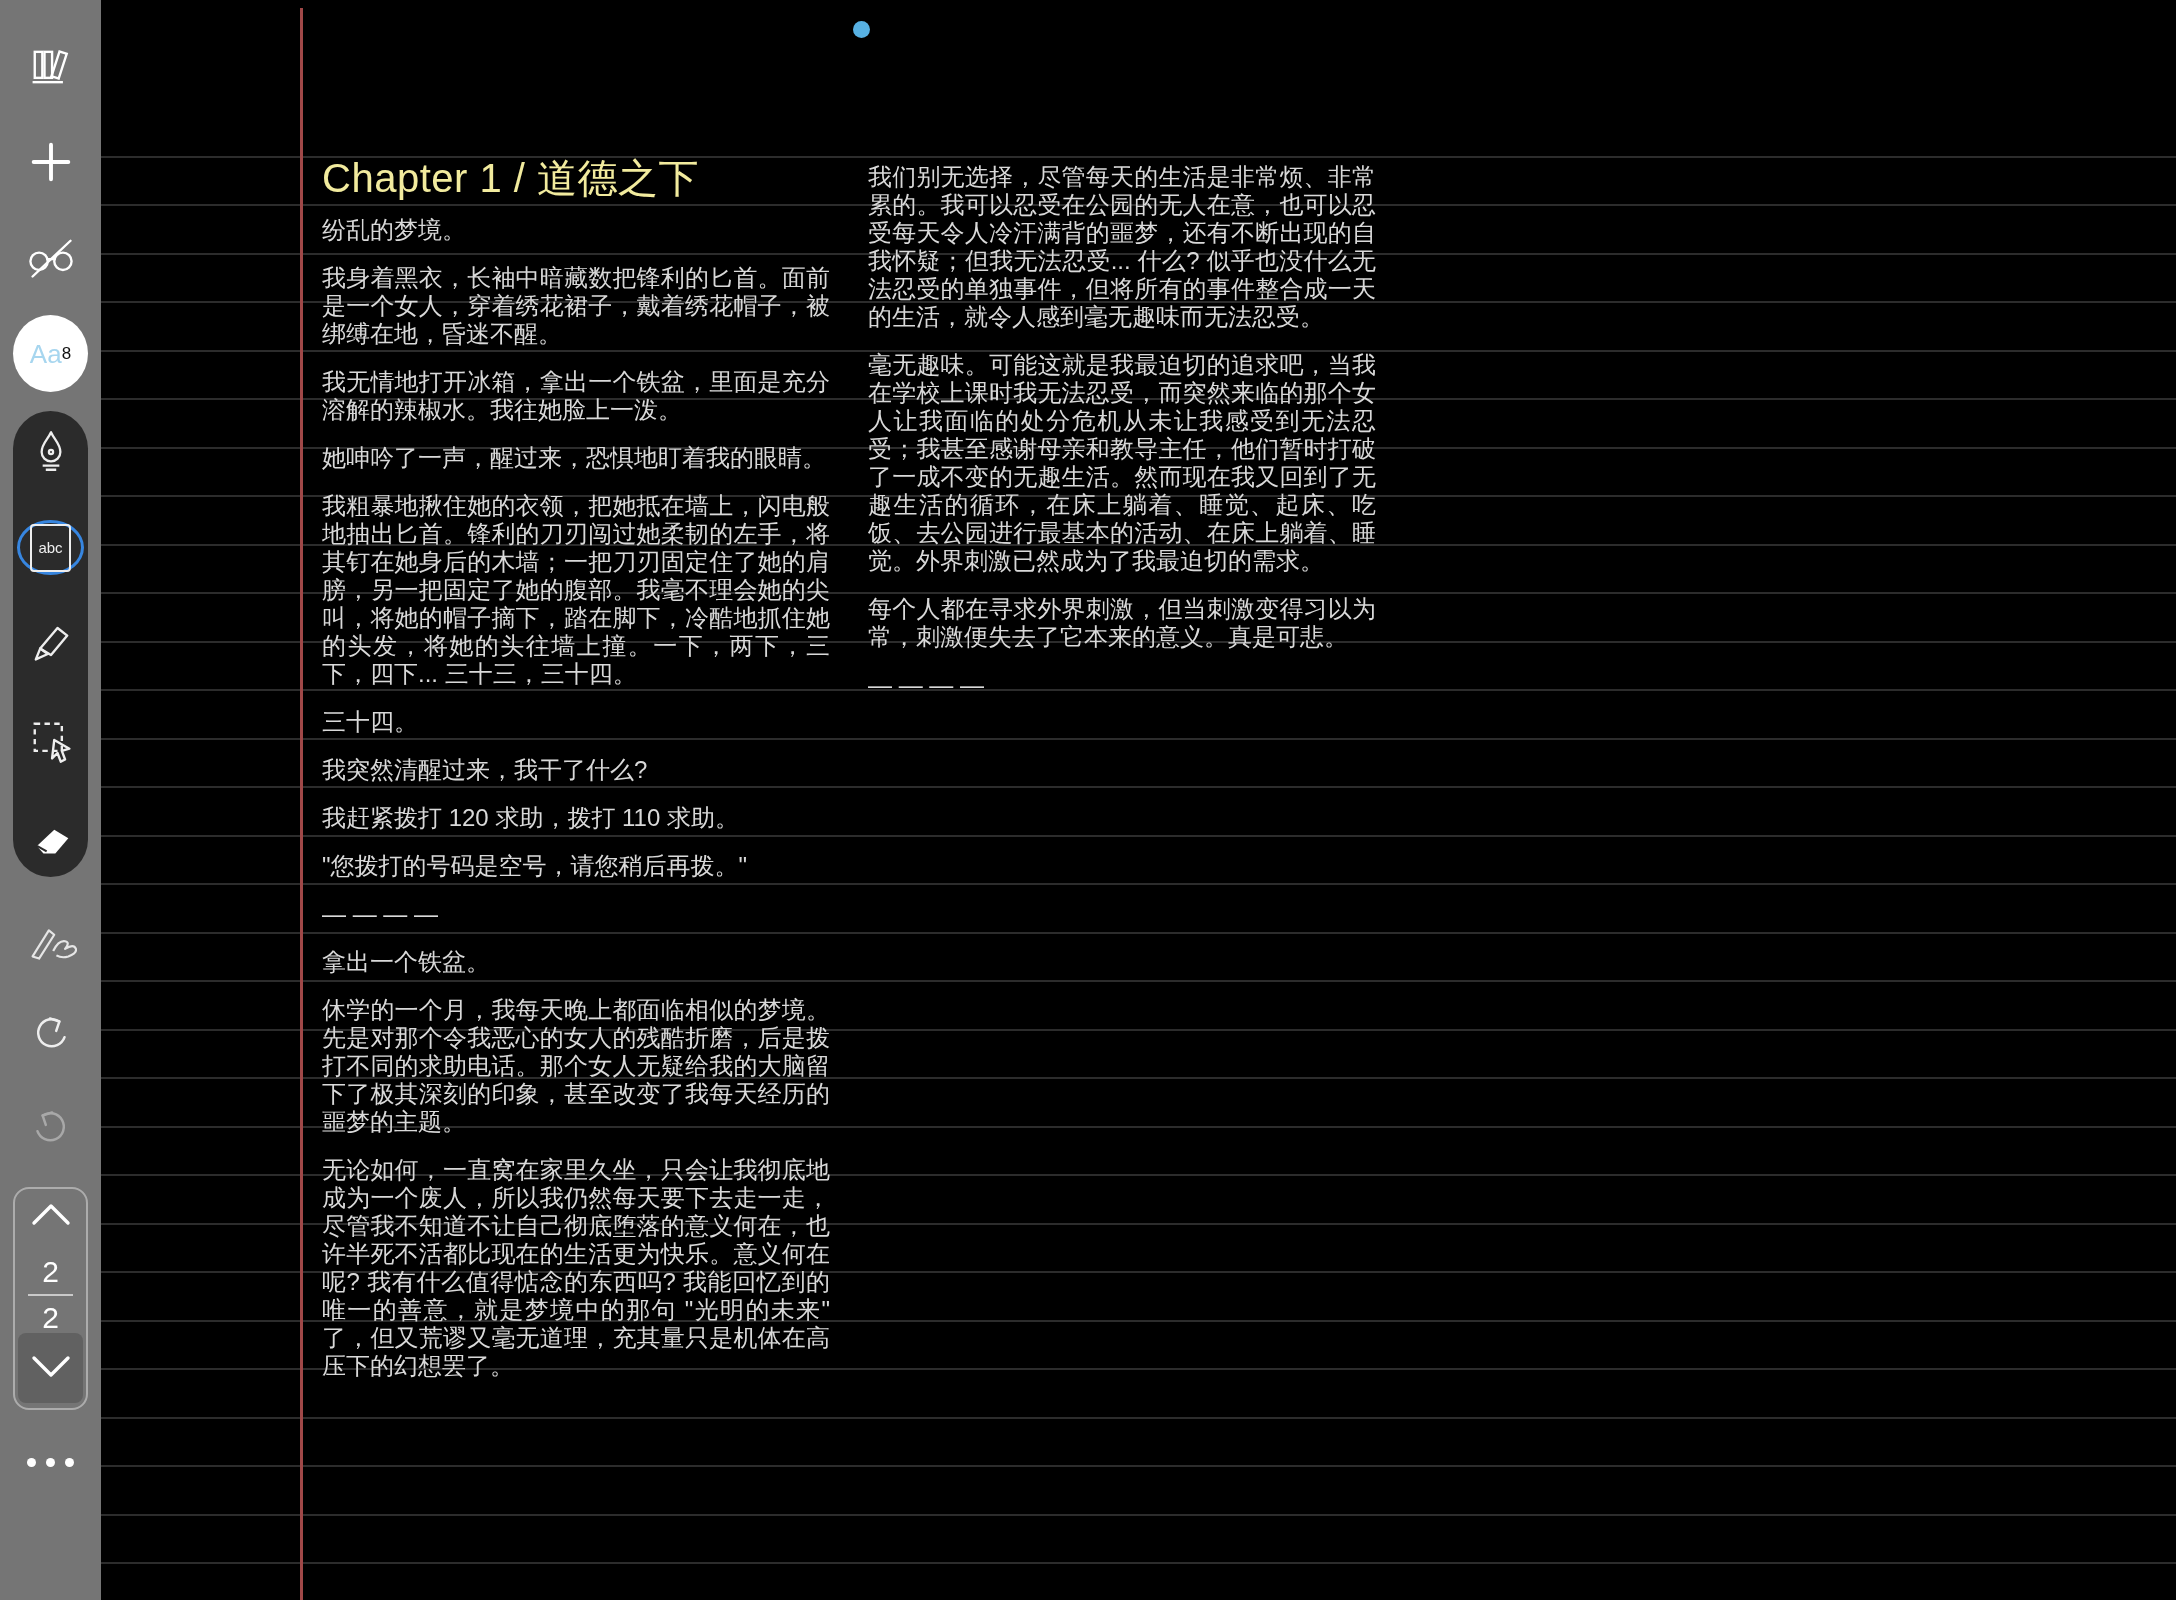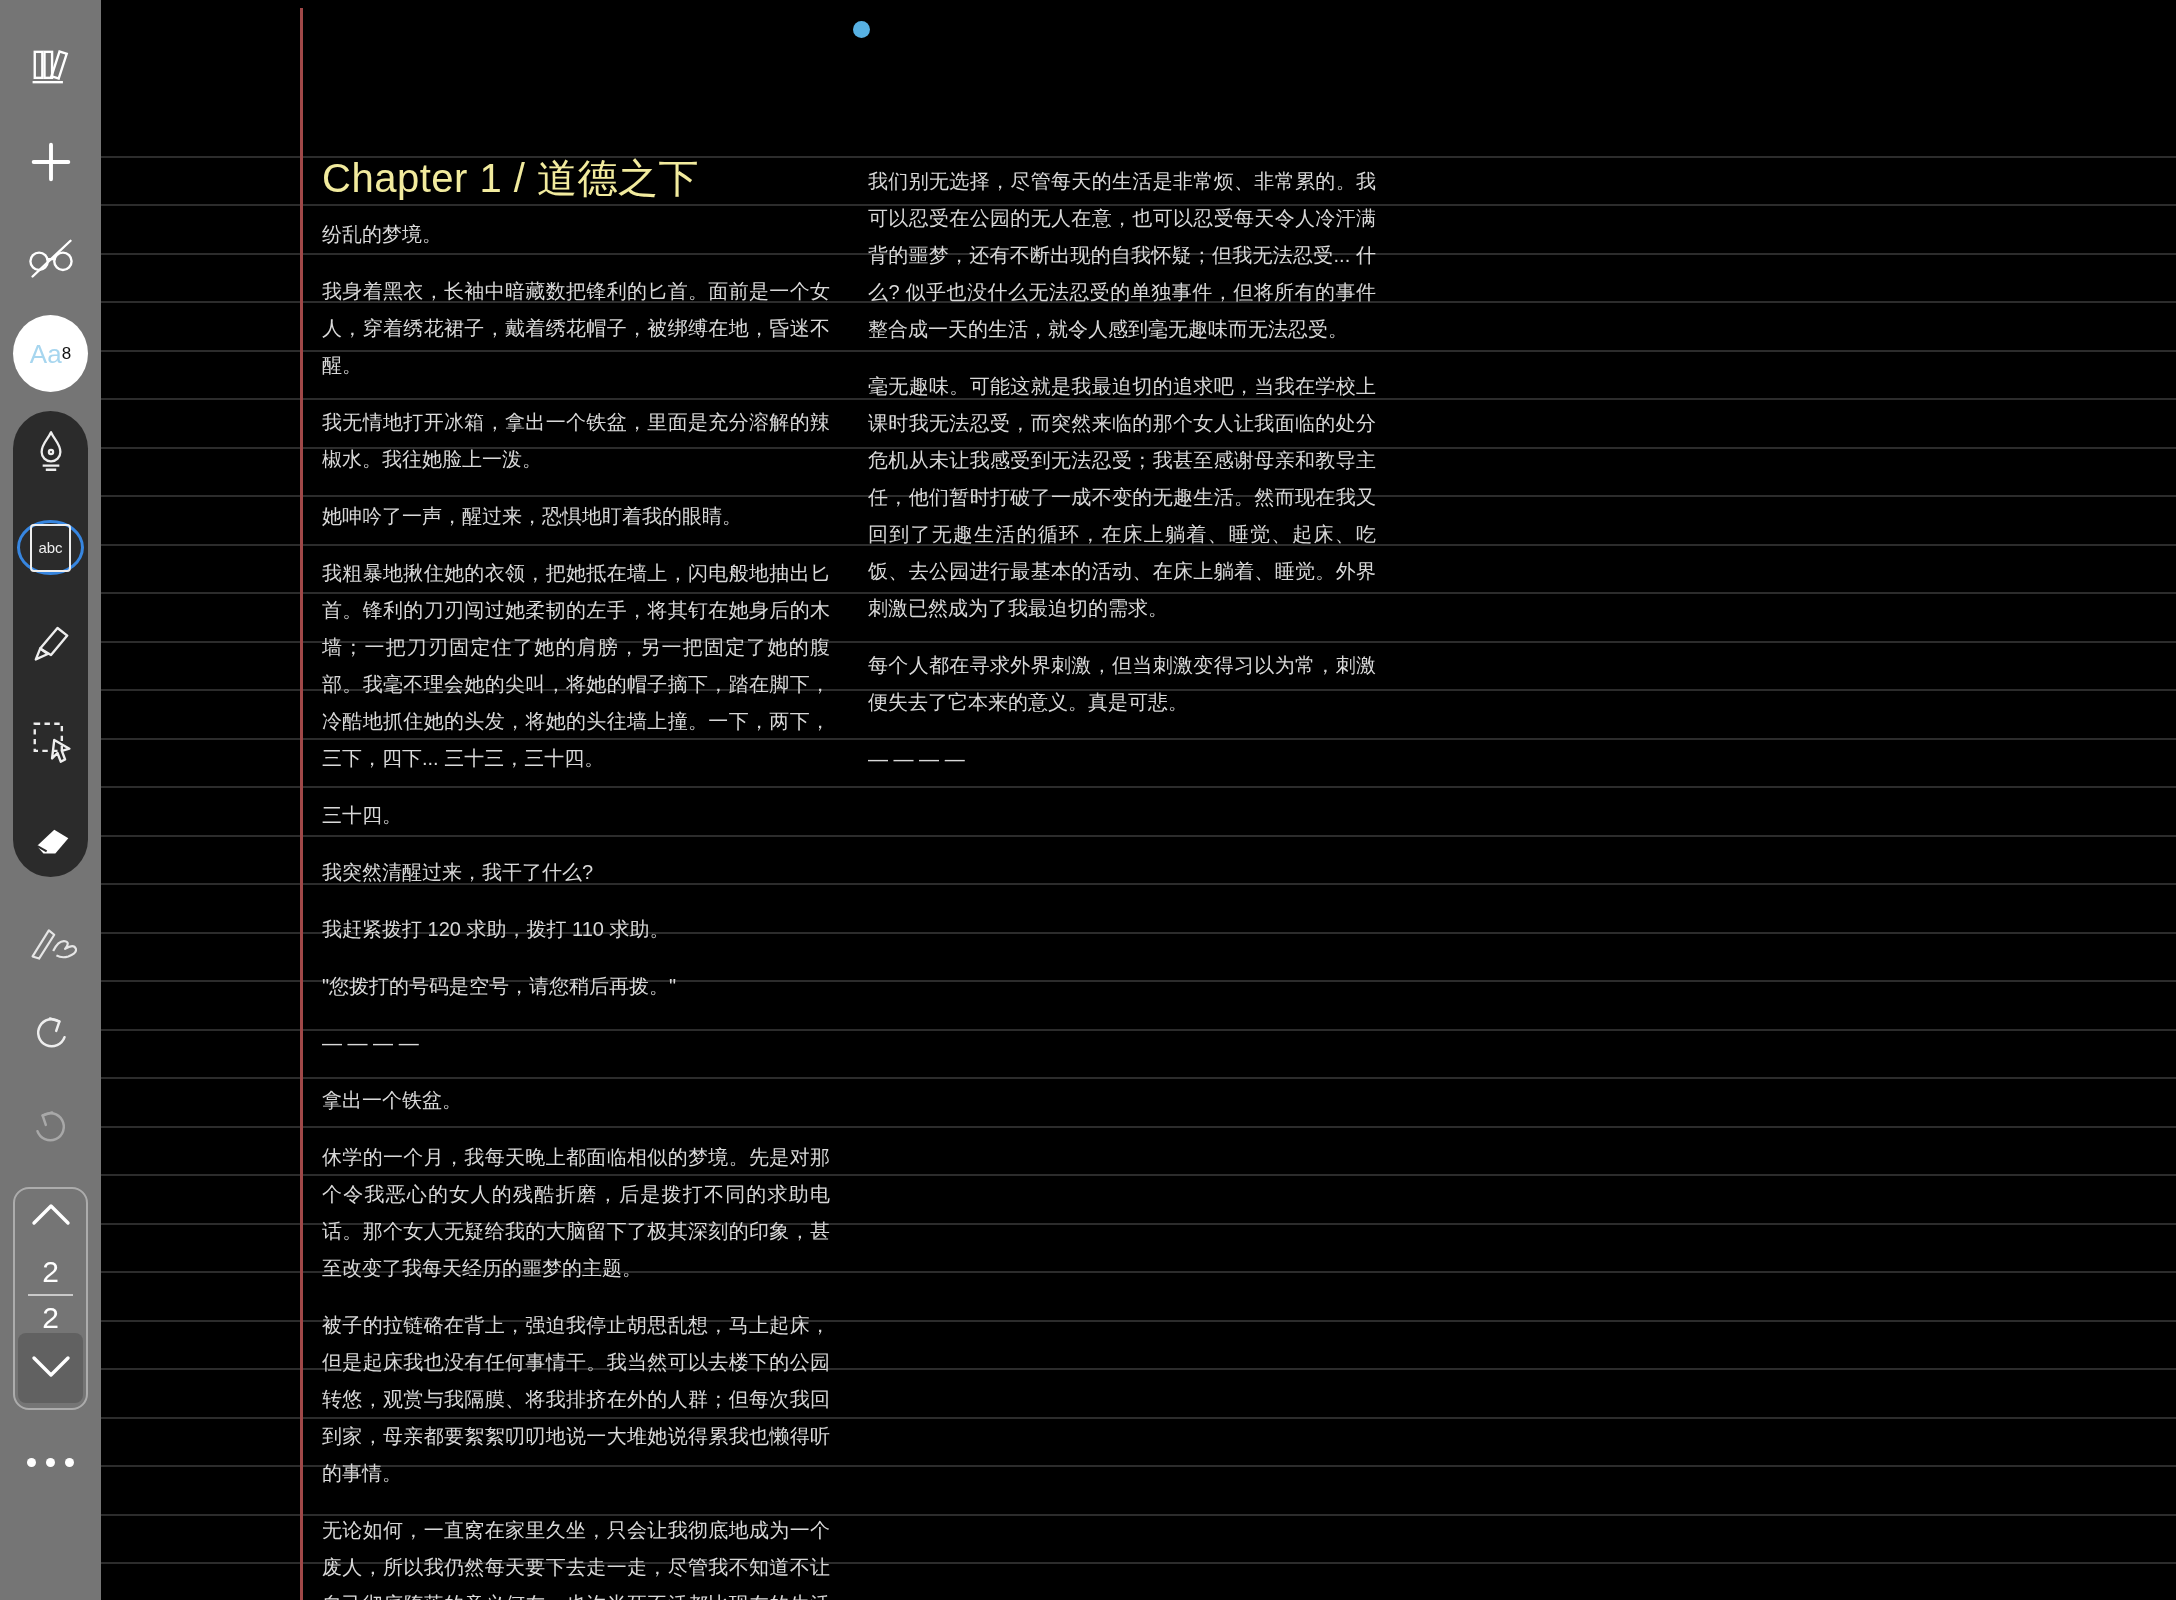--- a/index.html
+++ b/index.html
@@ -42,21 +42,21 @@
   .chev-down-box{position:absolute;left:3px;right:3px;bottom:5px;height:70px;background:#616161;border-radius:8px;
     display:flex;align-items:center;justify-content:center;border:none;cursor:pointer;}
   .more{position:absolute;left:0;top:1448px;width:101px;height:28px;display:flex;align-items:center;justify-content:center;gap:10px;background:none;border:none;cursor:pointer;}
   .more i{width:9px;height:9px;border-radius:50%;background:#fff;display:block;}
   
   .canvas{position:absolute;left:101px;top:8px;right:0;height:1600px;background:#000;}
   .ruling{position:absolute;left:0;right:0;top:100.5px;bottom:0;
     background:repeating-linear-gradient(to bottom,transparent 0,transparent 46.5px,var(--line) 46.5px,var(--line) 48.5px);}
   .margin-line{position:absolute;left:199px;top:0;width:3px;height:1600px;background:var(--red);}
   .title{position:absolute;left:221px;top:146px;font-size:40px;font-weight:normal;line-height:48px;color:var(--title);white-space:nowrap;letter-spacing:.5px;}
-  .col{position:absolute;width:508px;color:var(--text);font-size:20px;line-height:37px;text-align:justify;}
+  .col{position:absolute;width:508px;color:var(--text);font-size:24px;line-height:28px;text-align:justify;}
   .col p{margin:0 0 20px 0;}
   .col-left{left:221px;top:208px;}
   .col-right{left:767px;top:155px;}
   .blue-dot{position:absolute;left:752px;top:13px;width:17px;height:17px;border-radius:50%;background:var(--dot);}
 </style>
 </head>
 <body>
 
 <div class="sidebar">
 
@@ -207,21 +207,20 @@
       <p>我无情地打开冰箱，拿出一个铁盆，里面是充分溶解的辣椒水。我往她脸上一泼。</p>
       <p>她呻吟了一声，醒过来，恐惧地盯着我的眼睛。</p>
       <p>我粗暴地揪住她的衣领，把她抵在墙上，闪电般地抽出匕首。锋利的刀刃闯过她柔韧的左手，将其钉在她身后的木墙；一把刀刃固定住了她的肩膀，另一把固定了她的腹部。我毫不理会她的尖叫，将她的帽子摘下，踏在脚下，冷酷地抓住她的头发，将她的头往墙上撞。一下，两下，三下，四下... 三十三，三十四。</p>
       <p>三十四。</p>
       <p>我突然清醒过来，我干了什么?</p>
       <p>我赶紧拨打 120 求助，拨打 110 求助。</p>
       <p>"您拨打的号码是空号，请您稍后再拨。"</p>
       <p>— — — —</p>
       <p>拿出一个铁盆。</p>
       <p>休学的一个月，我每天晚上都面临相似的梦境。先是对那个令我恶心的女人的残酷折磨，后是拨打不同的求助电话。那个女人无疑给我的大脑留下了极其深刻的印象，甚至改变了我每天经历的噩梦的主题。</p>
-      <p>被子的拉链硌在背上，强迫我停止胡思乱想，马上起床，但是起床我也没有任何事情干。我当然可以去楼下的公园转悠，观赏与我隔膜、将我排挤在外的人群；但每次我回到家，母亲都要絮絮叨叨地说一大堆她说得累我也懒得听的事情。</p>
       <p>无论如何，一直窝在家里久坐，只会让我彻底地成为一个废人，所以我仍然每天要下去走一走，尽管我不知道不让自己彻底堕落的意义何在，也许半死不活都比现在的生活更为快乐。意义何在呢? 我有什么值得惦念的东西吗? 我能回忆到的唯一的善意，就是梦境中的那句 "光明的未来" 了，但又荒谬又毫无道理，充其量只是机体在高压下的幻想罢了。</p>
     </div>
   <div class="col col-right">
       <p>我们别无选择，尽管每天的生活是非常烦、非常累的。我可以忍受在公园的无人在意，也可以忍受每天令人冷汗满背的噩梦，还有不断出现的自我怀疑；但我无法忍受... 什么? 似乎也没什么无法忍受的单独事件，但将所有的事件整合成一天的生活，就令人感到毫无趣味而无法忍受。</p>
       <p>毫无趣味。可能这就是我最迫切的追求吧，当我在学校上课时我无法忍受，而突然来临的那个女人让我面临的处分危机从未让我感受到无法忍受；我甚至感谢母亲和教导主任，他们暂时打破了一成不变的无趣生活。然而现在我又回到了无趣生活的循环，在床上躺着、睡觉、起床、吃饭、去公园进行最基本的活动、在床上躺着、睡觉。外界刺激已然成为了我最迫切的需求。</p>
       <p>每个人都在寻求外界刺激，但当刺激变得习以为常，刺激便失去了它本来的意义。真是可悲。</p>
       <p>— — — —</p>
     </div>
 </div>
 

